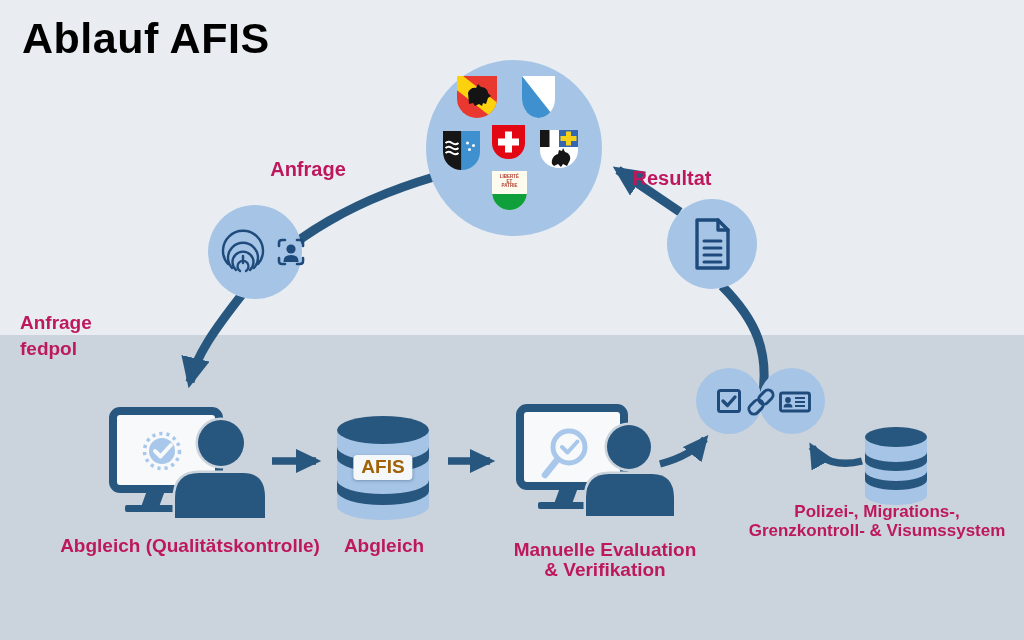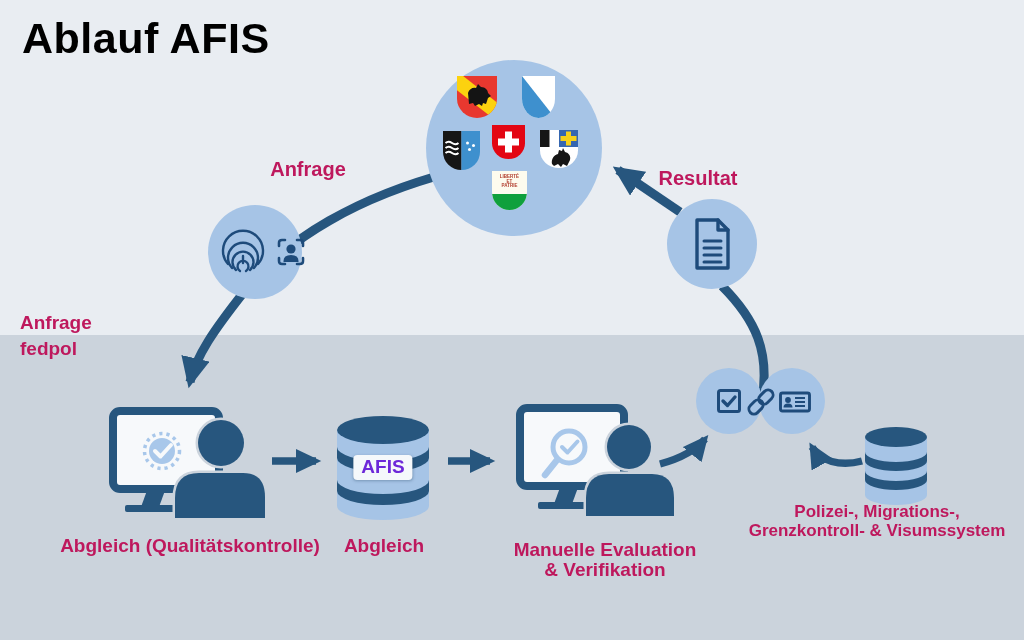--- a/index.html
+++ b/index.html
@@ -16,21 +16,21 @@
   .sys-lbl{font-size:17px;line-height:19px;}
   .svg-layer{position:absolute;left:0;top:0;}
   .shield{position:absolute;overflow:hidden;border-radius:0 0 50% 50% / 0 0 46% 46%;}
   .shield svg{display:block;}
   .vaud{background:#FDFBEE;}
   .vaud-green{position:absolute;left:0;bottom:0;width:100%;height:42%;background:#0FA03C;}
   .vaud-motto{position:absolute;top:3px;left:0;width:200%;transform:scale(.5);transform-origin:0 0;
               text-align:center;font-size:9px;line-height:9.5px;font-weight:700;color:#B03A2A;}
   .afis-chip{position:absolute;left:383px;top:455px;transform:translateX(-50%);
              background:#F5F8FB;border-radius:4px;padding:1px 8px 2px 8px;
-             font-size:19px;font-weight:700;color:#6d28d9;box-shadow:0 1px 3px rgba(30,60,90,.35);}
+             font-size:19px;font-weight:700;color:#a16207;box-shadow:0 1px 3px rgba(30,60,90,.35);}
 </style>
 </head>
 <body>
 
 <div class="canvas">
 
   <div class="bg-top"></div>
   <div class="bg-bottom"></div>
 
   <svg class="svg-layer" width="1024" height="640" viewBox="0 0 1024 640">
@@ -208,21 +208,21 @@
       <div>ET</div>
       <div>PATRIE</div>
     </div>
     <div class="vaud-green"></div>
   </div>
 
   <div class="title">Ablauf AFIS</div>
   <div class="lbl zone-lbl" style="left:20px;top:312px;">Anfrage</div>
   <div class="lbl zone-lbl" style="left:20px;top:338px;">fedpol</div>
   <div class="lbl center cycle-lbl" style="left:308px;top:158px;">Anfrage</div>
-  <div class="lbl center cycle-lbl" style="left:698px;top:167px;">Resultat</div>
+  <div class="lbl center cycle-lbl" style="left:672px;top:167px;">Resultat</div>
   <div class="lbl center step-lbl" style="left:190px;top:536px;">Abgleich (Qualitätskontrolle)</div>
   <div class="lbl center step-lbl" style="left:384px;top:536px;">Abgleich</div>
   <div class="lbl center step-lbl" style="left:605px;top:540px;">
     <div>Manuelle Evaluation</div>
     <div>&amp; Verifikation</div>
   </div>
   <div class="lbl center sys-lbl" style="left:877px;top:502px;">
     <div>Polizei-, Migrations-,</div>
     <div>Grenzkontroll- &amp; Visumssystem</div>
   </div>

